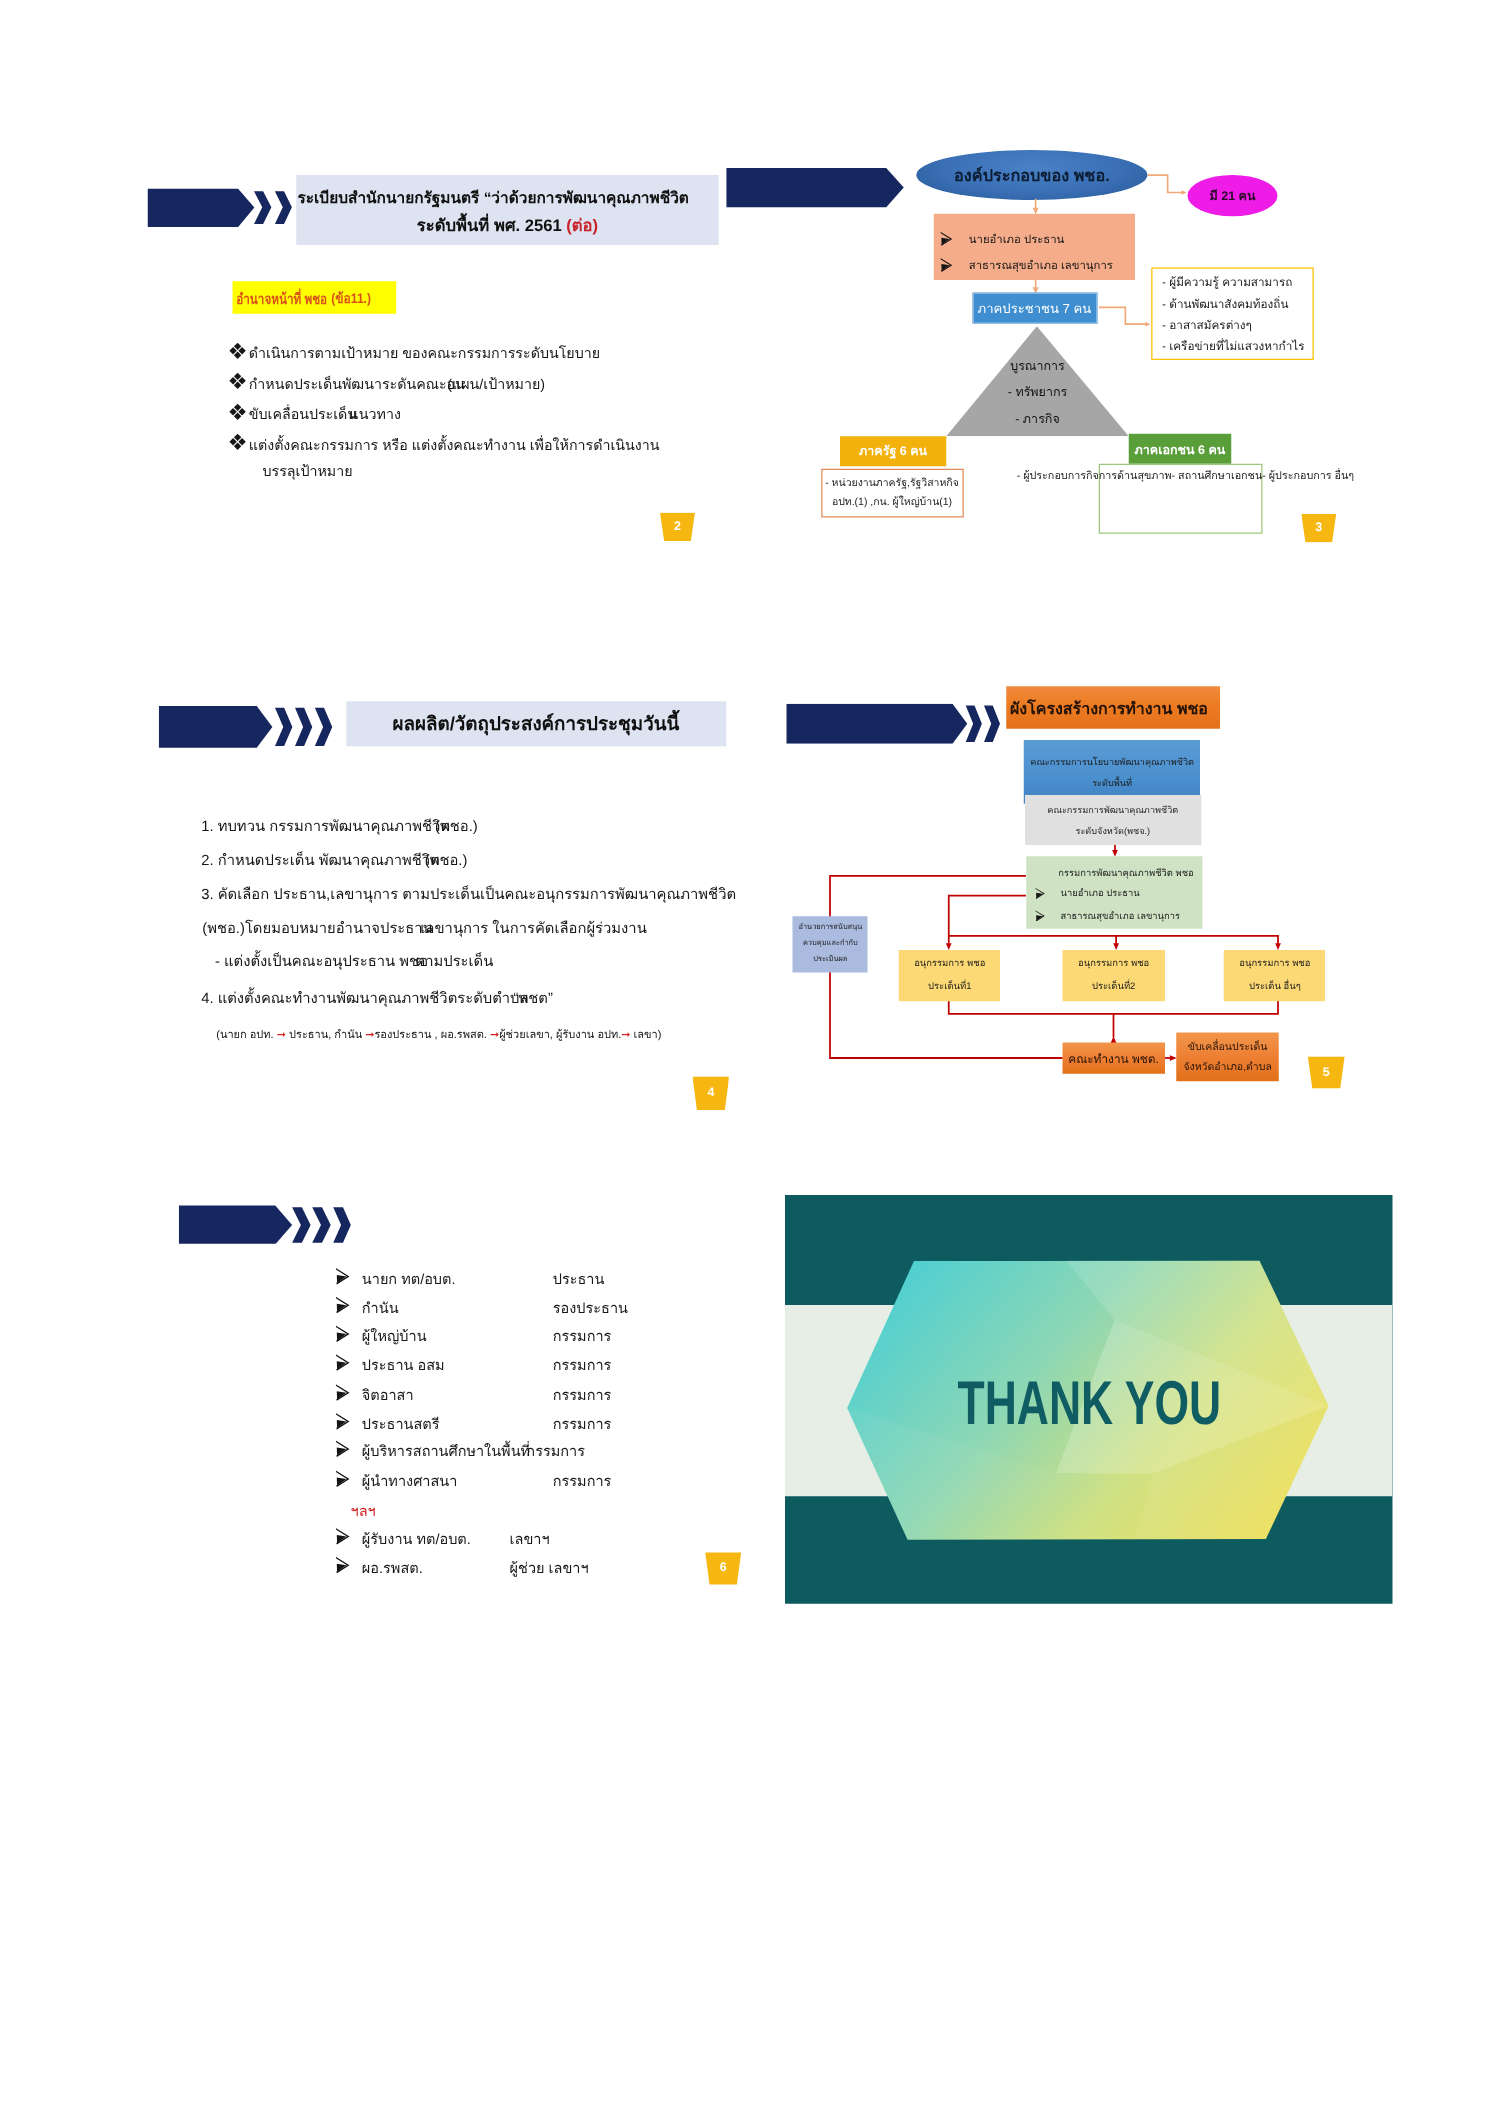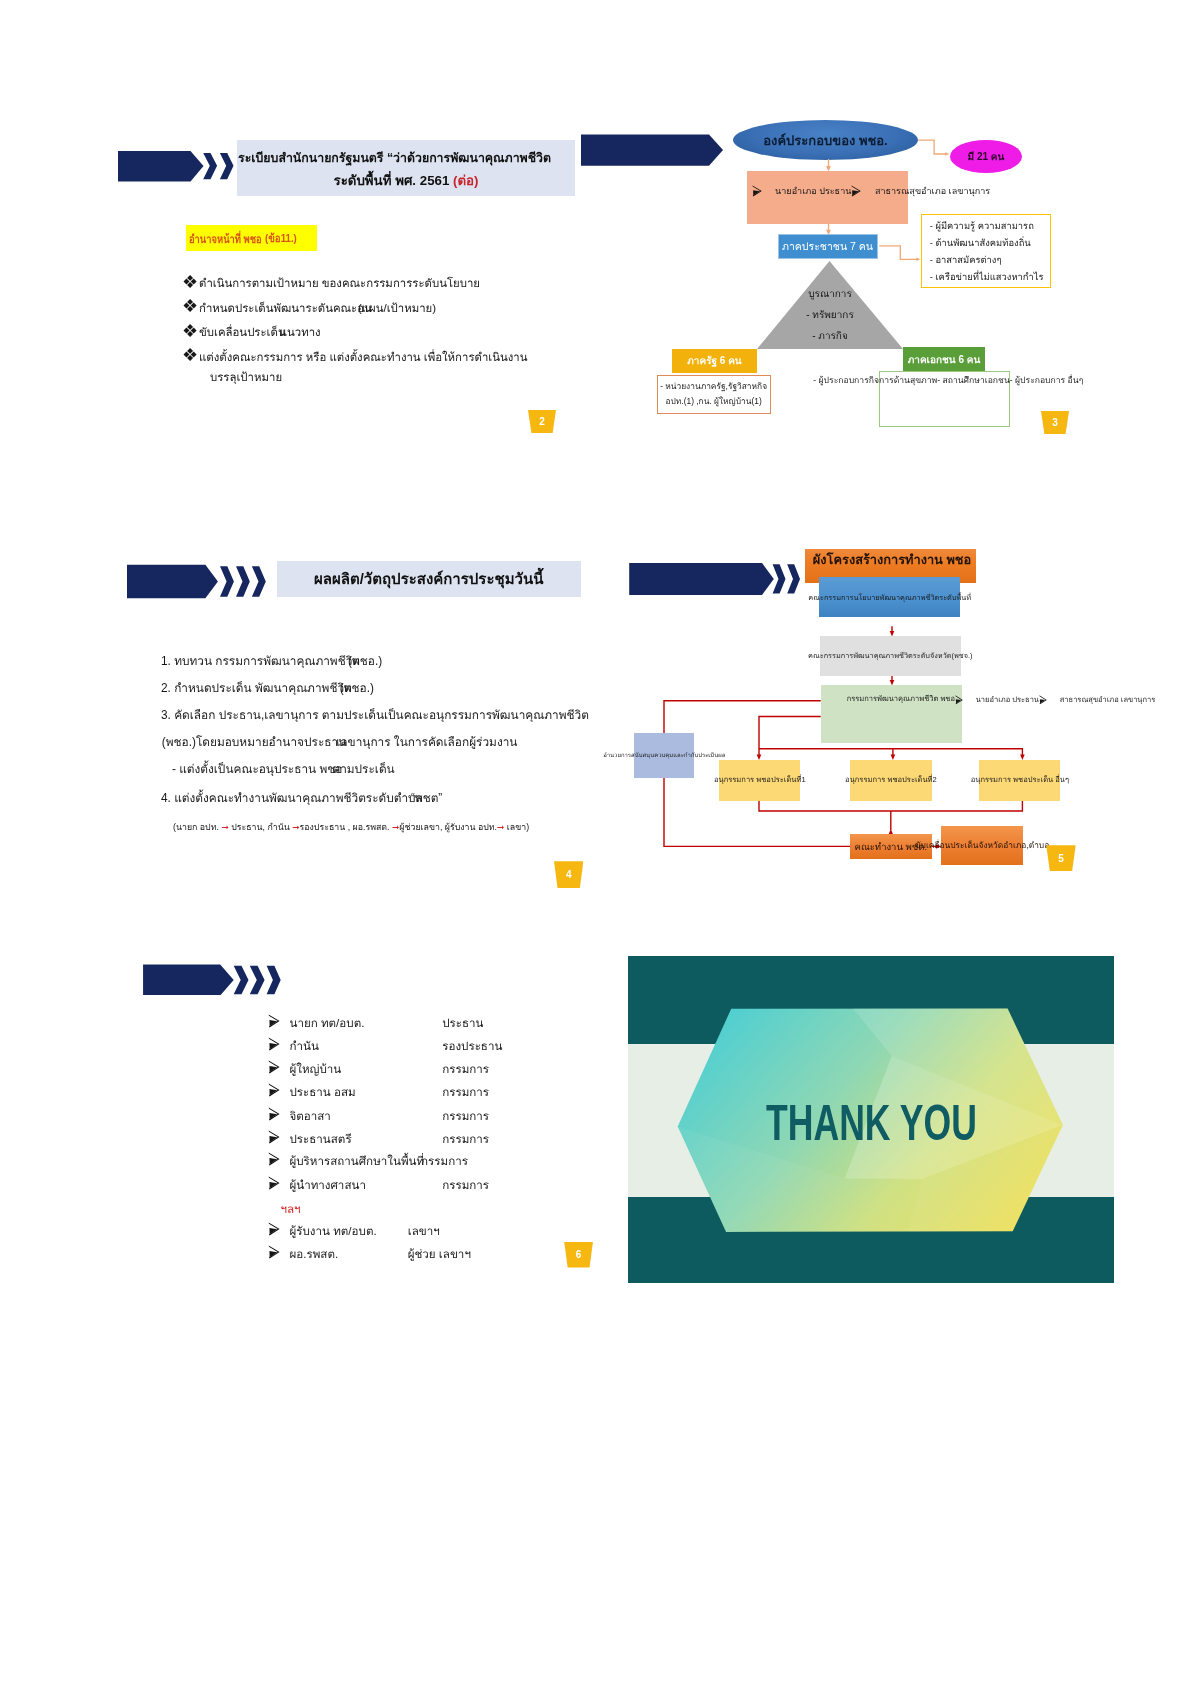--- a/index.html
+++ b/index.html
@@ -27,21 +27,21 @@
          background:#F7B711;color:#ffffff;font-size:10px;font-weight:bold;
          display:flex;align-items:center;justify-content:center;
          clip-path:polygon(0% 0%,100% 0%,88% 100%,12% 100%);}
 
   
   .arrowbul{display:inline-block;vertical-align:middle;}
   .arrowbul svg{display:block;}
 
   
   .bx{position:absolute;box-sizing:border-box;display:flex;
-      flex-direction:row;align-items:center;justify-content:center;
+      flex-direction:column;align-items:center;justify-content:center;
       text-align:center;}
 </style>
 </head>
 <body>
 
 <div class="slide s1">
   <div class="arrowband" style="left:-1px;top:24px;width:126px;height:34px;">
     <svg width="126" height="34" viewBox="0 0 126 34">
       <polygon points="0,2 72.5,2 85.5,17 72.5,32.6 0,32.6" fill="#16265e"></polygon>
       <polygon points="85.2,3.9 92.5,3.9 99.1,16.8 92.5,30.2 85.2,30.2 91.8,16.8" fill="#16265e"></polygon>
@@ -244,21 +244,21 @@
     </g>
     <polygon points="264,90.4 261.7,85 266.3,85" fill="#c00000"></polygon>
     <polygon points="264,139.4 261.7,134 266.3,134" fill="#c00000"></polygon>
     <polygon points="131,214 128.7,208.6 133.3,208.6" fill="#c00000"></polygon>
     <polygon points="264.9,214 262.6,208.6 267.2,208.6" fill="#c00000"></polygon>
     <polygon points="394.4,214 392.1,208.6 396.7,208.6" fill="#c00000"></polygon>
     <polygon points="262.8,283 260.5,288.4 265.1,288.4" fill="#c00000"></polygon>
     <polygon points="313.3,300.4 307.9,298.1 307.9,302.7" fill="#c00000"></polygon>
   </svg>
 
-  <div class="bx" style="left:191.2px;top:31px;width:141px;height:40px;
+  <div class="bx" style="left:191.2px;top:46px;width:141px;height:51px;
               background:linear-gradient(180deg,#5b9bd5 0%,#4a8fce 60%,#3f82c2 100%);">
     <div style="font-size:7.3px;line-height:17px;white-space:nowrap;">คณะกรรมการนโยบายพัฒนาคุณภาพชีวิต</div>
     <div style="font-size:7.3px;line-height:17px;white-space:nowrap;">ระดับพื้นที่</div>
   </div>
 
   <div class="bx" style="left:192px;top:90px;width:140.5px;height:39.6px;background:#e0e0e0;">
     <div style="font-size:7.3px;line-height:17px;white-space:nowrap;">คณะกรรมการพัฒนาคุณภาพชีวิต</div>
     <div style="font-size:7.3px;line-height:17px;white-space:nowrap;">ระดับจังหวัด(พชจ.)</div>
   </div>
 

